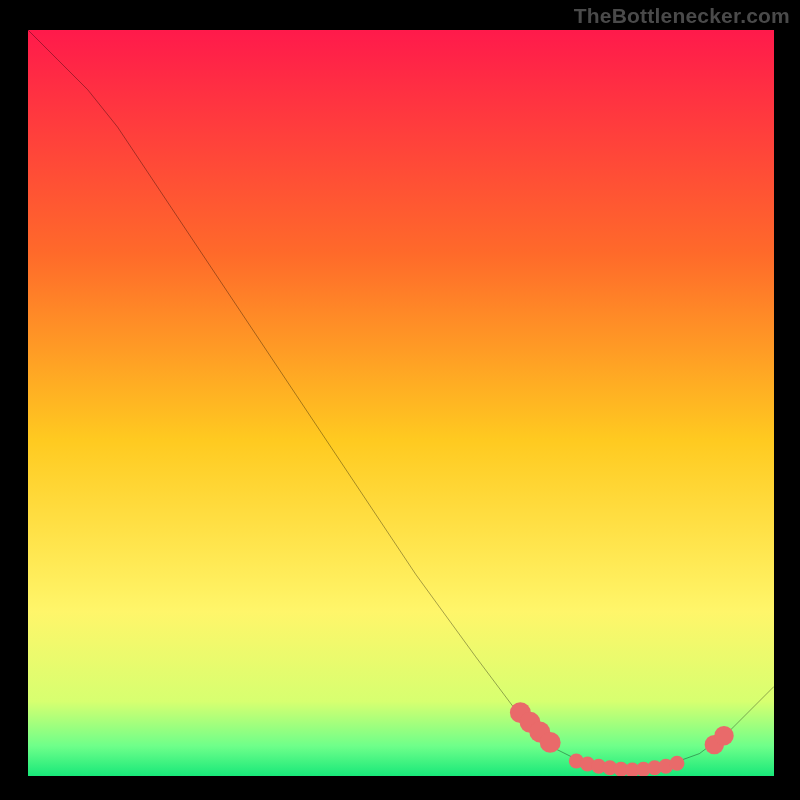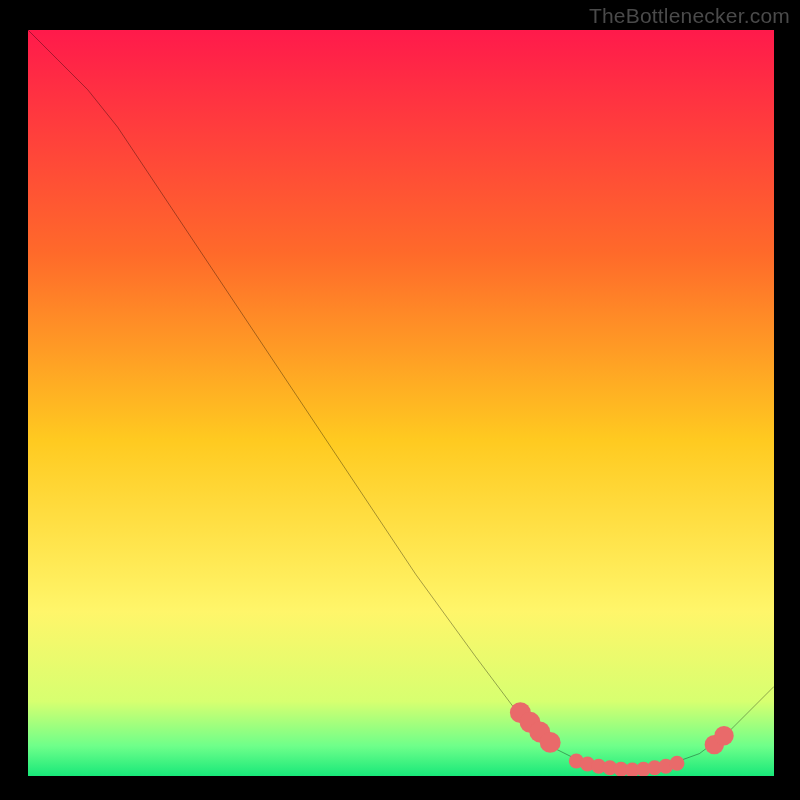--- a/index.html
+++ b/index.html
@@ -17,21 +17,21 @@
     height: 800px;
     background: #000;
   }
   .attribution {
     position: absolute;
     top: 4px;
     right: 10px;
     color: #4a4a4a;
     font-size: 21px;
     letter-spacing: 0.2px;
-    font-weight: 400;
+    font-weight: 700;
   }
   svg.plot {
     position: absolute;
     left: 28px;
     top: 30px;
     width: 746px;
     height: 746px;
     display: block;
   }
 </style>

